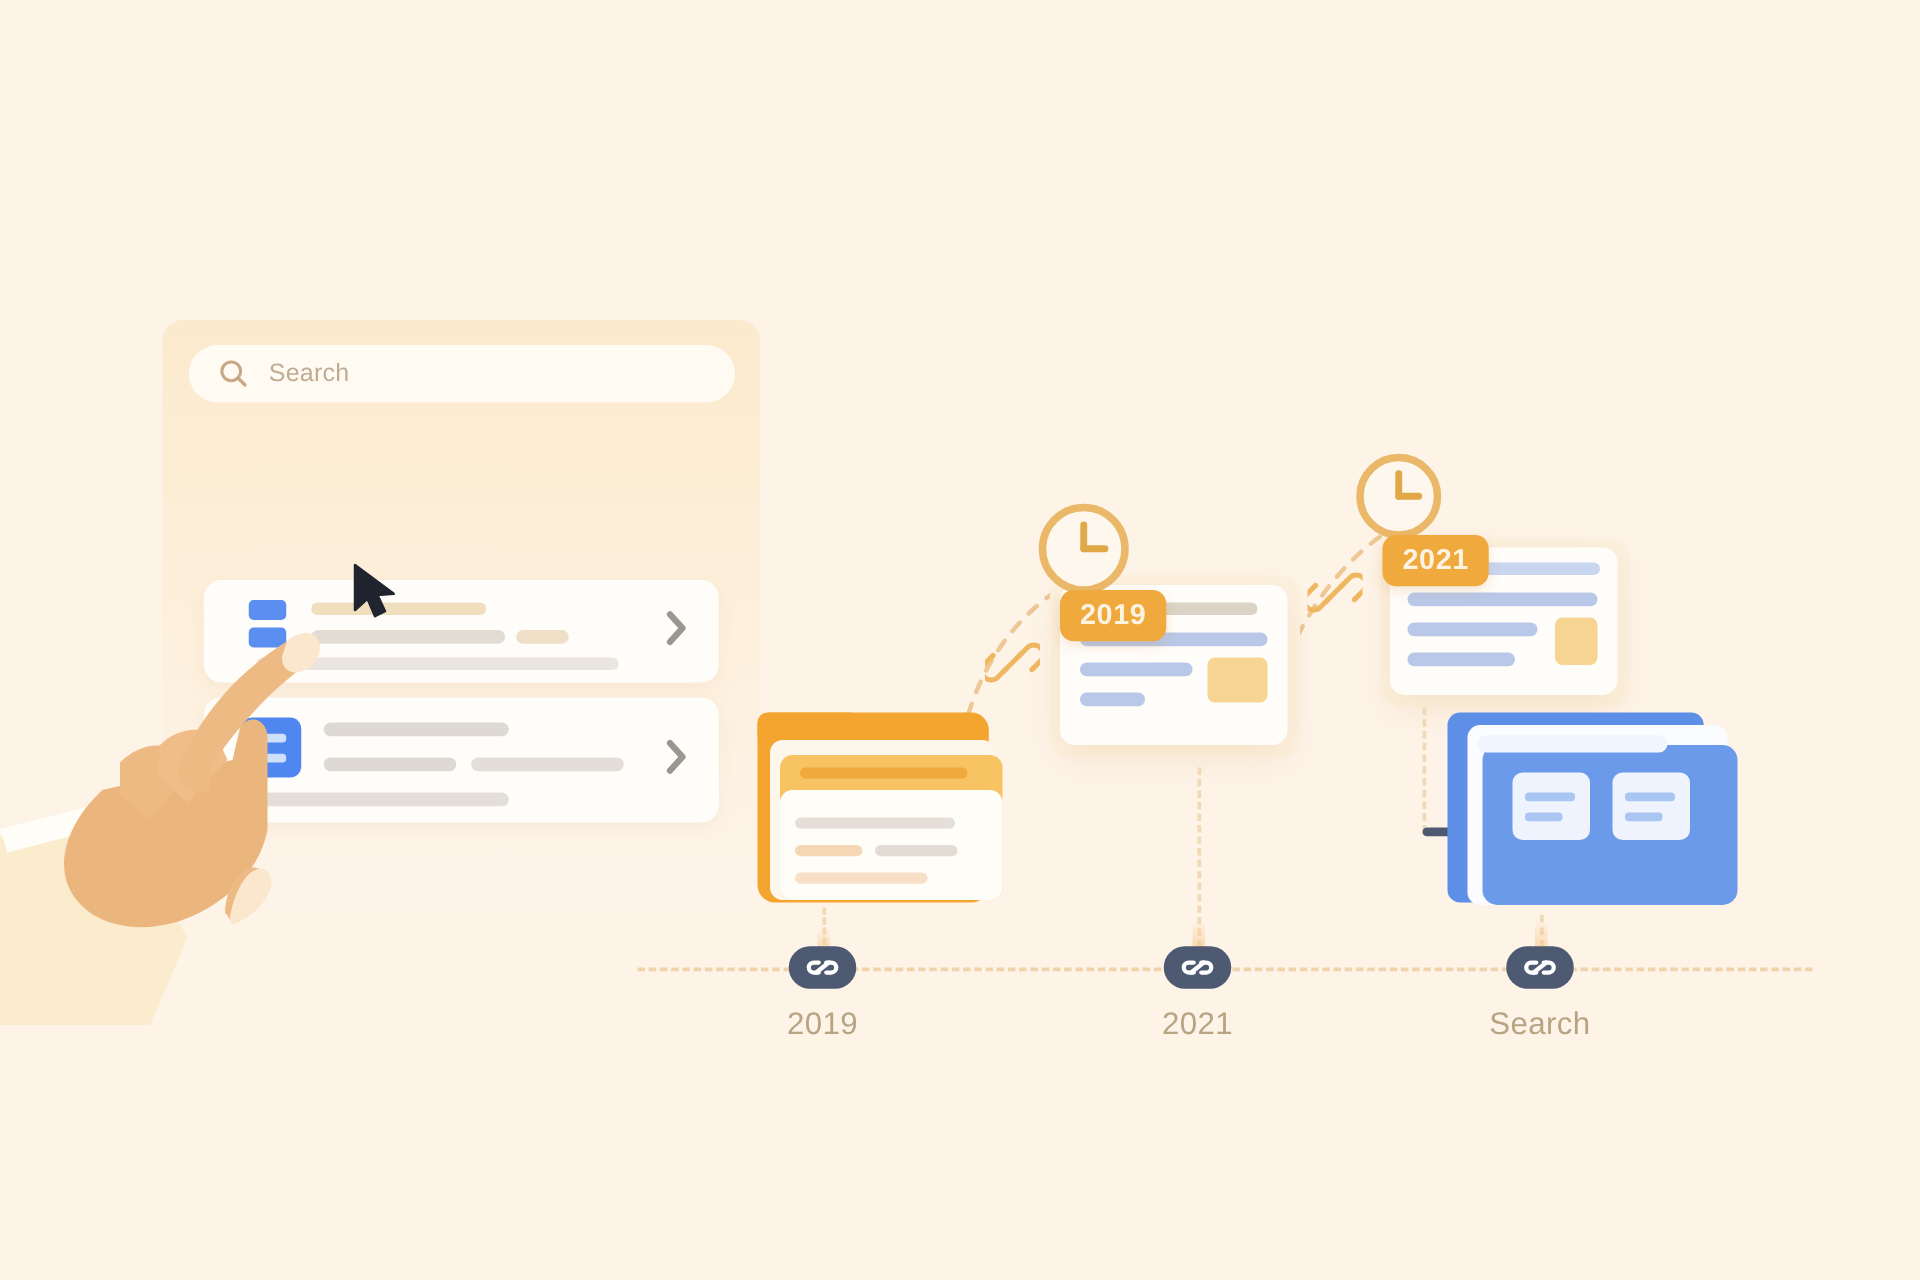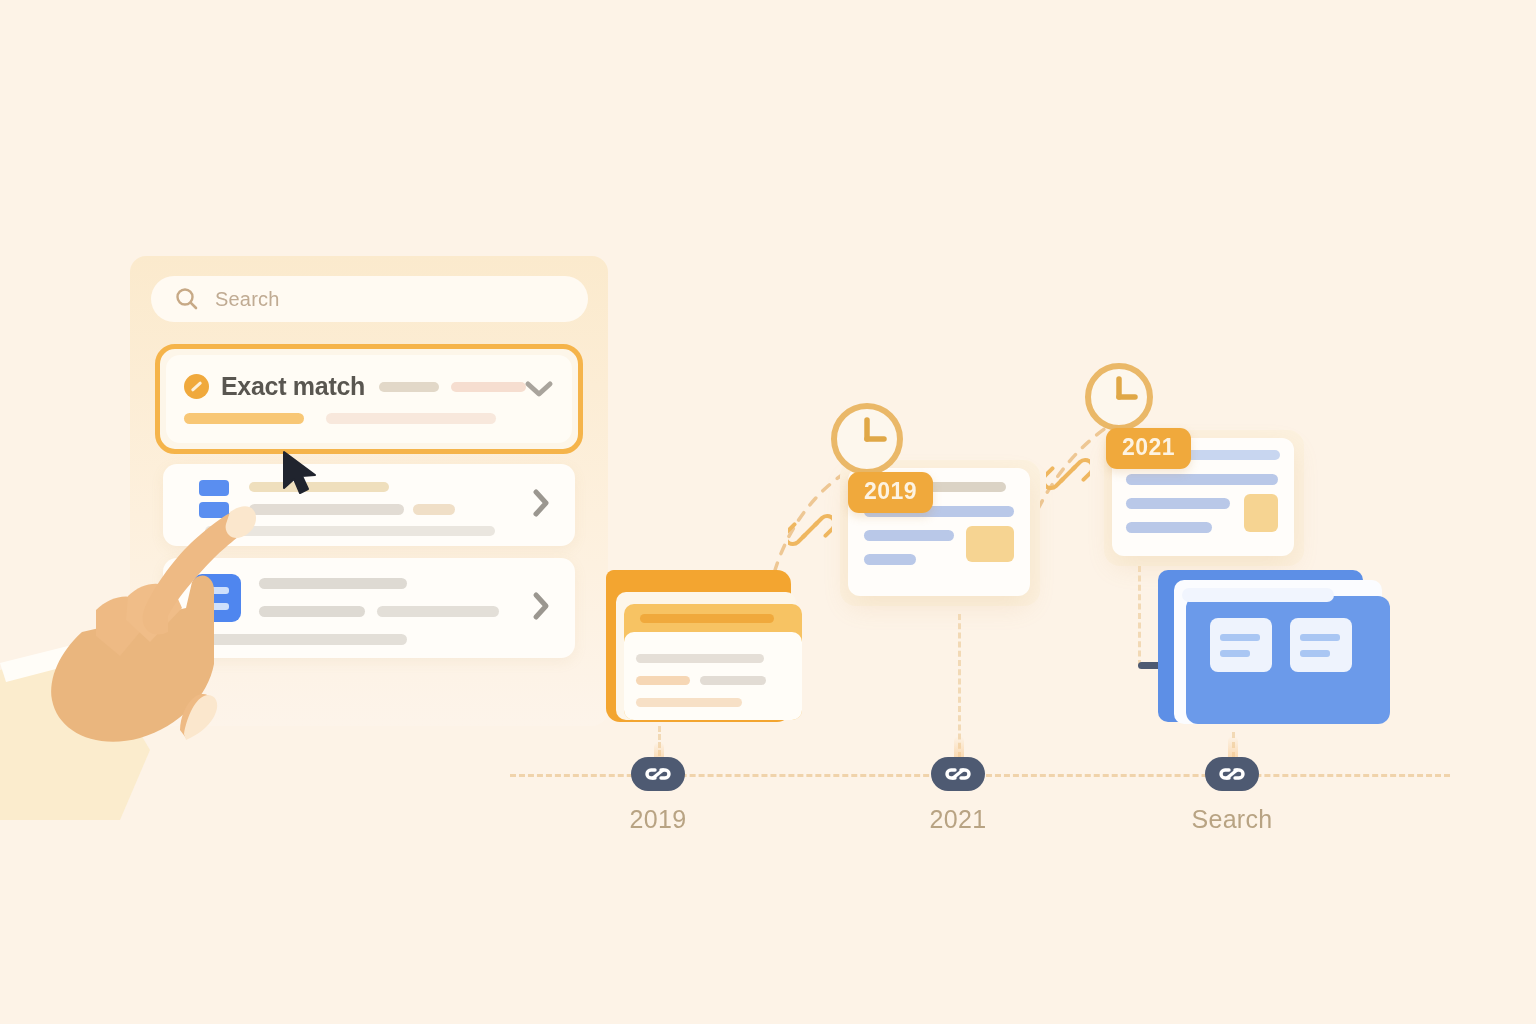--- a/index.html
+++ b/index.html
@@ -279,42 +279,20 @@
         <svg class="mag-glass" width="28" height="28" viewBox="0 0 28 28">
           <circle cx="12" cy="12" r="7.5" fill="none" stroke="#c7a986" stroke-width="2.4"></circle>
           <line x1="17.6" y1="17.6" x2="23" y2="23" stroke="#c7a986" stroke-width="2.6" stroke-linecap="round"></line>
         </svg>
       </span>
       <span id="search-placeholder">Search</span>
     </div>
 
     <div id="results">
 
-      <div id="exact-match-wrap">
-        <div id="exact-match-card">
-
-          <div id="exact-row-top">
-            <div id="check-badge"></div>
-            <span id="exact-label">Exact match</span>
-            <div id="exact-skel-1" class="skel"></div>
-            <div id="exact-skel-2" class="skel"></div>
-          </div>
-
-          <span id="chev-down">
-            <svg width="34" height="24" viewBox="0 0 34 24">
-              <polyline points="6,7 17,17 28,7" fill="none" stroke="#a9a49c" stroke-width="5" stroke-linecap="round" stroke-linejoin="round"></polyline>
-            </svg>
-          </span>
-
-          <div id="exact-row-bottom">
-            <div id="exact-bar-a"></div>
-            <div id="exact-bar-b"></div>
-          </div>
-        </div>
-      </div>
 
       <div id="result-row-1" class="result-card">
         <div class="icon-stack-small">
           <div></div>
             <div></div>
         </div>
         <div class="rb" style="left:86px; top:18px; width:140px; height:10px; background:#efdfbd;"></div>
         <div class="rb" style="left:86px; top:40px; width:155px; height:11px; background:#e2dcd4;"></div>
         <div class="rb" style="left:250px; top:40px; width:42px; height:11px; background:#f0dfc7;"></div>
         <div class="rb" style="left:42px; top:62px; width:290px; height:10px; background:#eae6df;"></div>

